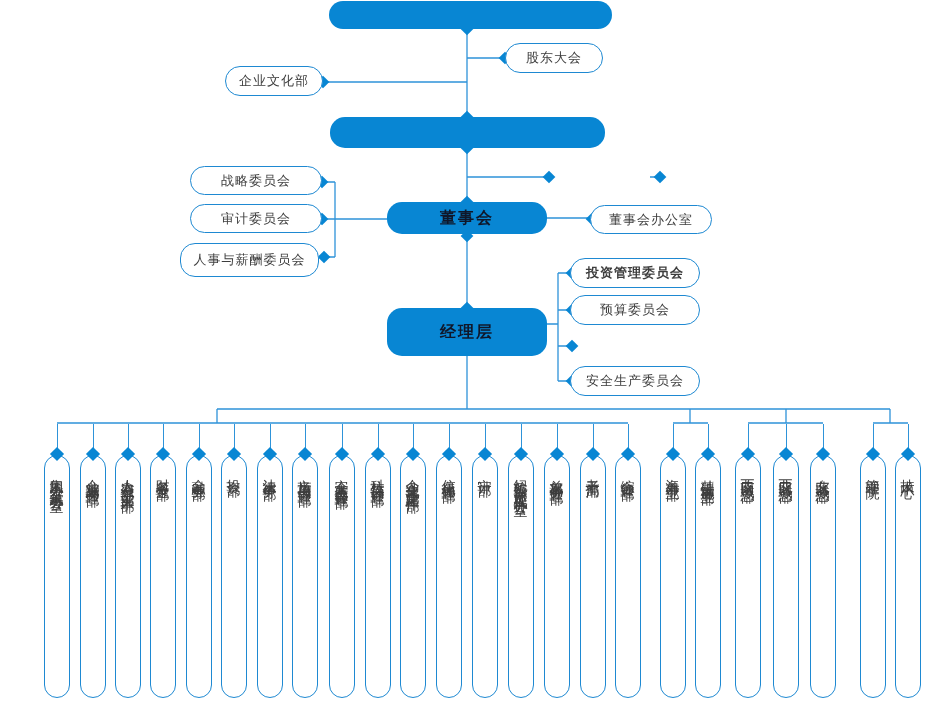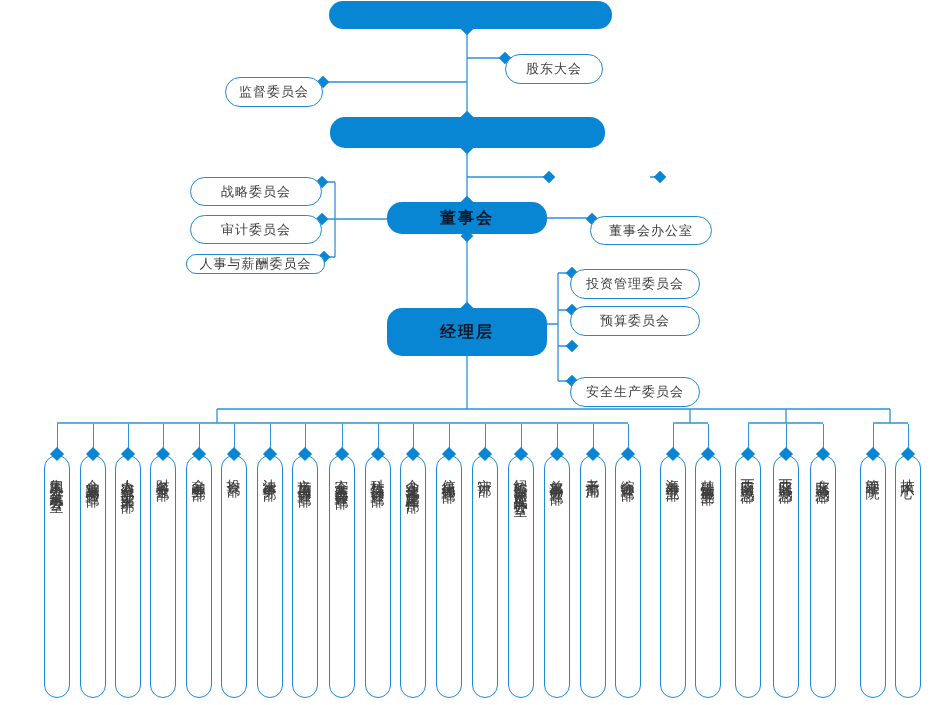--- a/index.html
+++ b/index.html
@@ -5,21 +5,21 @@
   html,body { margin:0; padding:0; background:#ffffff; }
   #chart {
     position:relative; width:949px; height:705px; background:#ffffff;
     font-family:"DejaVu Sans", sans-serif; overflow:hidden;
   }
   #connectors { position:absolute; left:0; top:0; z-index:1; }
   .wbox {
     position:absolute; box-sizing:border-box; z-index:2;
     background:#ffffff; border:1.5px solid #1e89d2; border-radius:15px;
     display:flex; align-items:center; justify-content:center;
-    font-size:13px; color:#3d3d3d; letter-spacing:1px; white-space:nowrap;margin-top:11px;
+    font-size:13px; color:#3d3d3d; letter-spacing:1px; white-space:nowrap;
   }
   .bpill {
     position:absolute; box-sizing:border-box; z-index:2;
     background:#0886d3; border-radius:15px;
     display:flex; align-items:center; justify-content:center;
     color:#0f172a; font-weight:bold; font-size:16px; letter-spacing:2px;
   }
   .dept {
     position:absolute; top:455px; width:26px; height:243px; box-sizing:border-box; z-index:2;
     background:#ffffff; border:1.5px solid #1e89d2; border-radius:13px;
@@ -77,31 +77,31 @@
         <rect x="-4.5" y="-4.5" width="9" height="9" transform="translate(572 310) rotate(45)"></rect>
         <rect x="-4.5" y="-4.5" width="9" height="9" transform="translate(572 346) rotate(45)"></rect>
         <rect x="-4.5" y="-4.5" width="9" height="9" transform="translate(572 381) rotate(45)"></rect>
       </g>
   </svg>
 
   <div class="bpill" style="left:329px;top:1px;width:283px;height:28px;"></div>
   <div class="bpill" style="left:330px;top:117px;width:275px;height:31px;"></div>
 
   <div class="wbox" style="left:505px;top:43px;width:98px;height:30px;">股东大会</div>
-  <div class="wbox" style="left:225px;top:66px;width:98px;height:30px;">监督委员会</div>
+  <div class="wbox" style="left:225px;top:66px;width:98px;height:30px;">企业文化部</div>
 
 
   <div class="bpill" style="left:387px;top:202px;width:160px;height:32px;">董事会</div>
   <div class="wbox" style="left:590px;top:205px;width:122px;height:29px;">董事会办公室</div>
   <div class="wbox" style="left:190px;top:166px;width:132px;height:29px;">战略委员会</div>
   <div class="wbox" style="left:190px;top:204px;width:132px;height:29px;">审计委员会</div>
-  <div class="wbox" style="left:186px;top:243px;width:139px;height:20px;">人事与薪酬委员会</div>
+  <div class="wbox" style="left:180px;top:243px;width:139px;height:34px;">人事与薪酬委员会</div>
 
   <div class="bpill" style="left:387px;top:308px;width:160px;height:48px;">经理层</div>
-  <div class="wbox" style="left:570px;top:258px;width:130px;height:30px;">投资管理委员会</div>
+  <div class="wbox" style="left:570px;top:258px;width:130px;height:30px;font-weight:bold;">投资管理委员会</div>
   <div class="wbox" style="left:570px;top:295px;width:130px;height:30px;">预算委员会</div>
   <div class="wbox" style="left:570px;top:366px;width:130px;height:30px;">安全生产委员会</div>
 
   <div id="departments">
       <div class="dept" style="left: 44px;">
         <span class="dept-drop"></span>
         <span class="dept-diamond"></span>
         <span class="dept-label">集团办公室（党组办公室）</span>
       </div>
       <div class="dept" style="left: 80px;">

